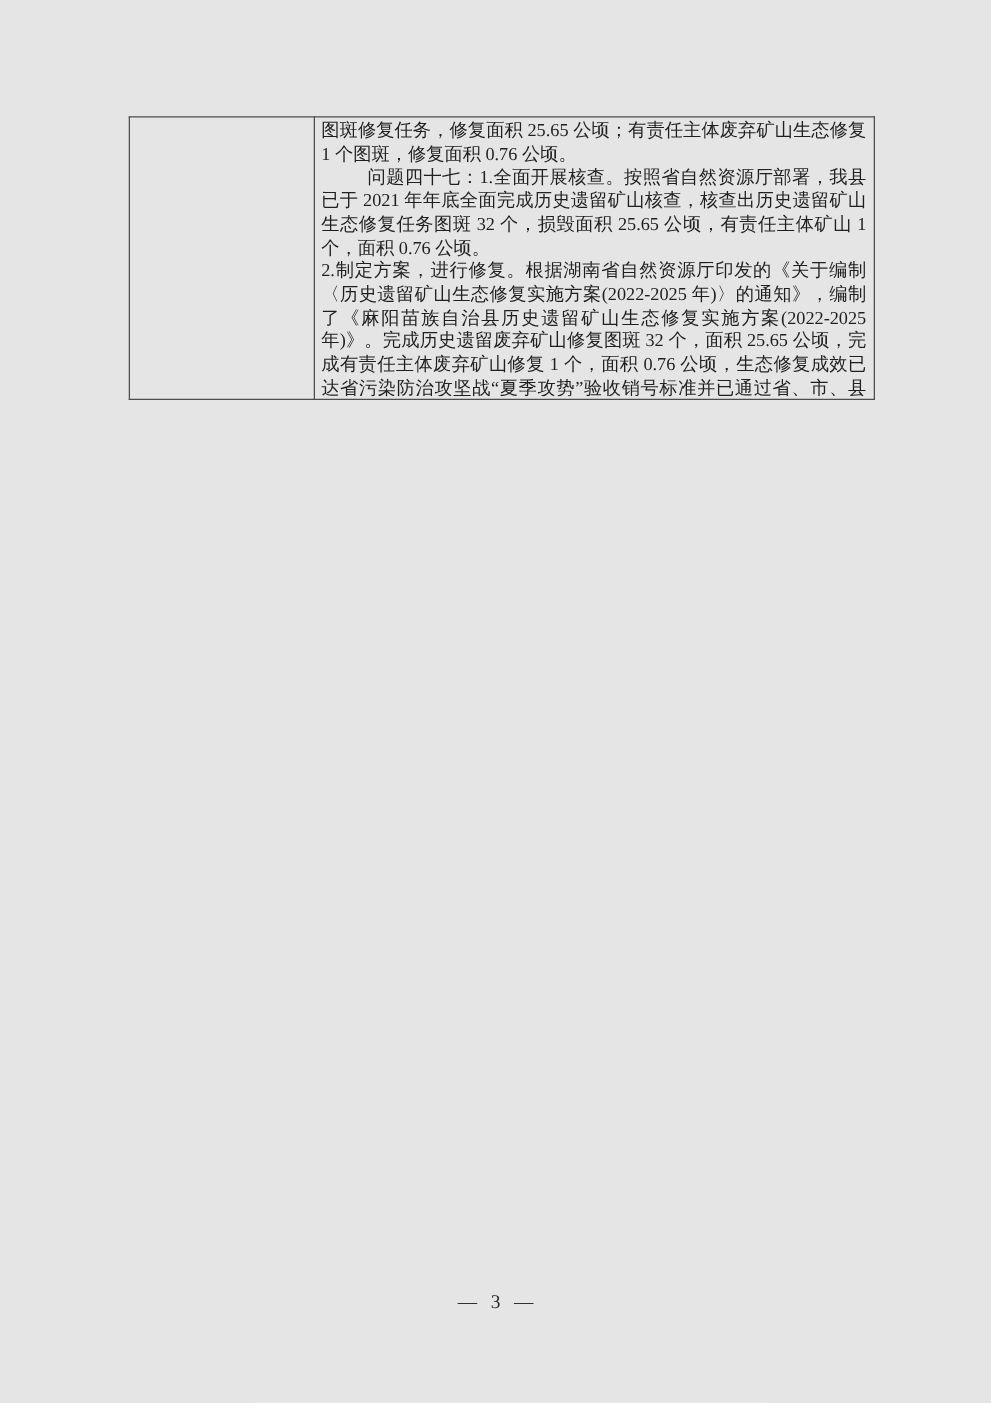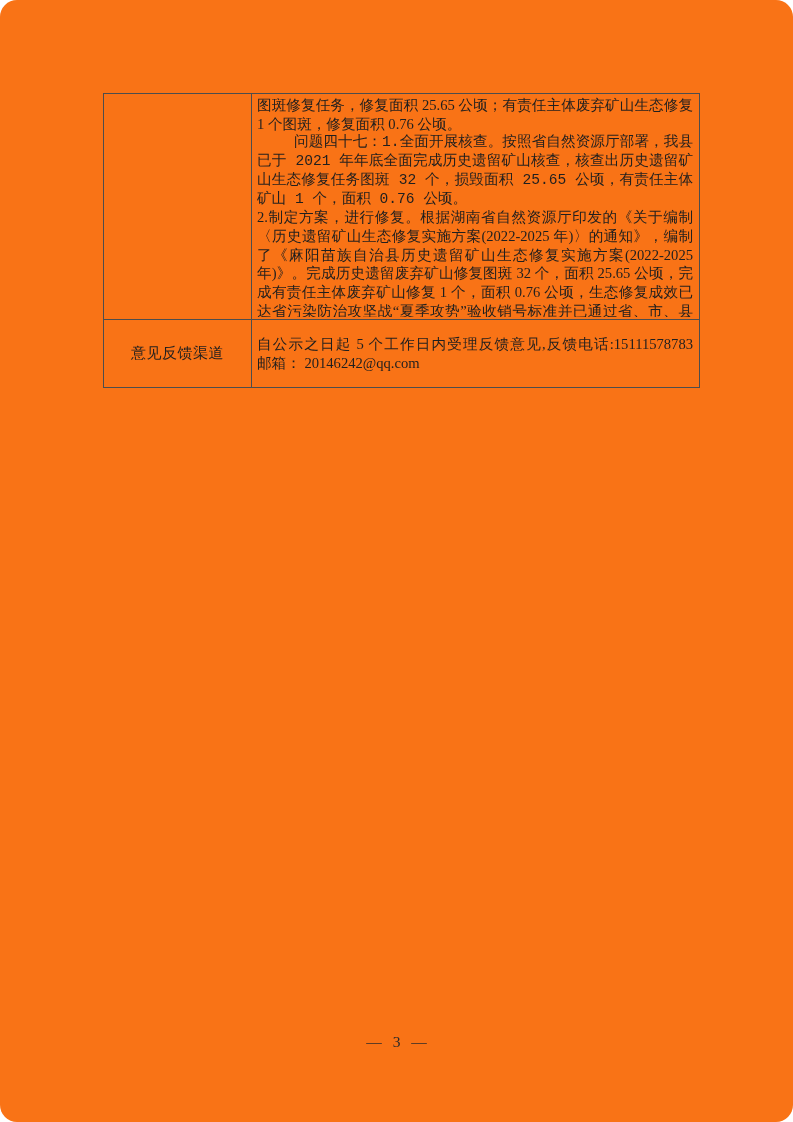--- a/index.html
+++ b/index.html
@@ -11,22 +11,21 @@
     height: 1122px;
     background: #ffffff;
     position: relative;
     font-family: "Liberation Serif", "DejaVu Serif", serif;
     color: #1f1f1f;
     overflow: hidden;
   }
   .doc-page {
     position: absolute;
     inset: 0;
-    background: #f97316;
-    border-radius: 17px;
+    background: #e5e5e5;
   }
   table.notice-table {
     position: absolute;
     left: 103px;
     top: 93px;
     width: 594px;
     border-collapse: collapse;
     table-layout: fixed;
   }
   table.notice-table td {
@@ -59,21 +58,20 @@
   }
   tr.row-continuation td { height: 225px; }
   tr.row-opinion td      { height: 103px; }
   tr.row-date td         { height: 64px; }
   tr.row-feedback td     { height: 67px; }
   .content-cell p {
     margin: 0;
   }
   .content-cell p.indent {
     text-indent: 37px;
-    font-family: Liberation Mono, monospace;
   }
   .page-number {
     position: absolute;
     top: 1033px;
     left: 0;
     width: 793px;
     text-align: center;
     font-size: 15.5px;
     color: #2a2a2a;
     word-spacing: 7px;
@@ -93,26 +91,18 @@
           <div class="cell-inner">
             <p>图斑修复任务，修复面积 25.65 公顷；有责任主体废弃矿山生态修复 1 个图斑，修复面积 0.76 公顷。</p>
             <p class="indent">问题四十七：1.全面开展核查。按照省自然资源厅部署，我县已于 2021 年年底全面完成历史遗留矿山核查，核查出历史遗留矿山生态修复任务图斑 32 个，损毁面积 25.65 公顷，有责任主体矿山 1 个，面积 0.76 公顷。</p>
             <p>2.制定方案，进行修复。根据湖南省自然资源厅印发的《关于编制〈历史遗留矿山生态修复实施方案(2022-2025 年)〉的通知》，编制了《麻阳苗族自治县历史遗留矿山生态修复实施方案(2022-2025 年)》。完成历史遗留废弃矿山修复图斑 32 个，面积 25.65 公顷，完成有责任主体废弃矿山修复 1 个，面积 0.76 公顷，生态修复成效已达省污染防治攻坚战“夏季攻势”验收销号标准并已通过省、市、县三级审核。</p>
           </div>
         </td>
       </tr>
 
 
 
-      <tr class="row-feedback">
-        <td class="label-cell">意见反馈渠道</td>
-        <td class="content-cell">
-          <div class="cell-inner">
-            <p>自公示之日起 5 个工作日内受理反馈意见,反馈电话:15111578783　　邮箱： 20146242@qq.com</p>
-          </div>
-        </td>
-      </tr>
     </tbody>
   </table>
 
   <div class="page-number">— 3 —</div>
 
 </div>
 
 </body></html>

